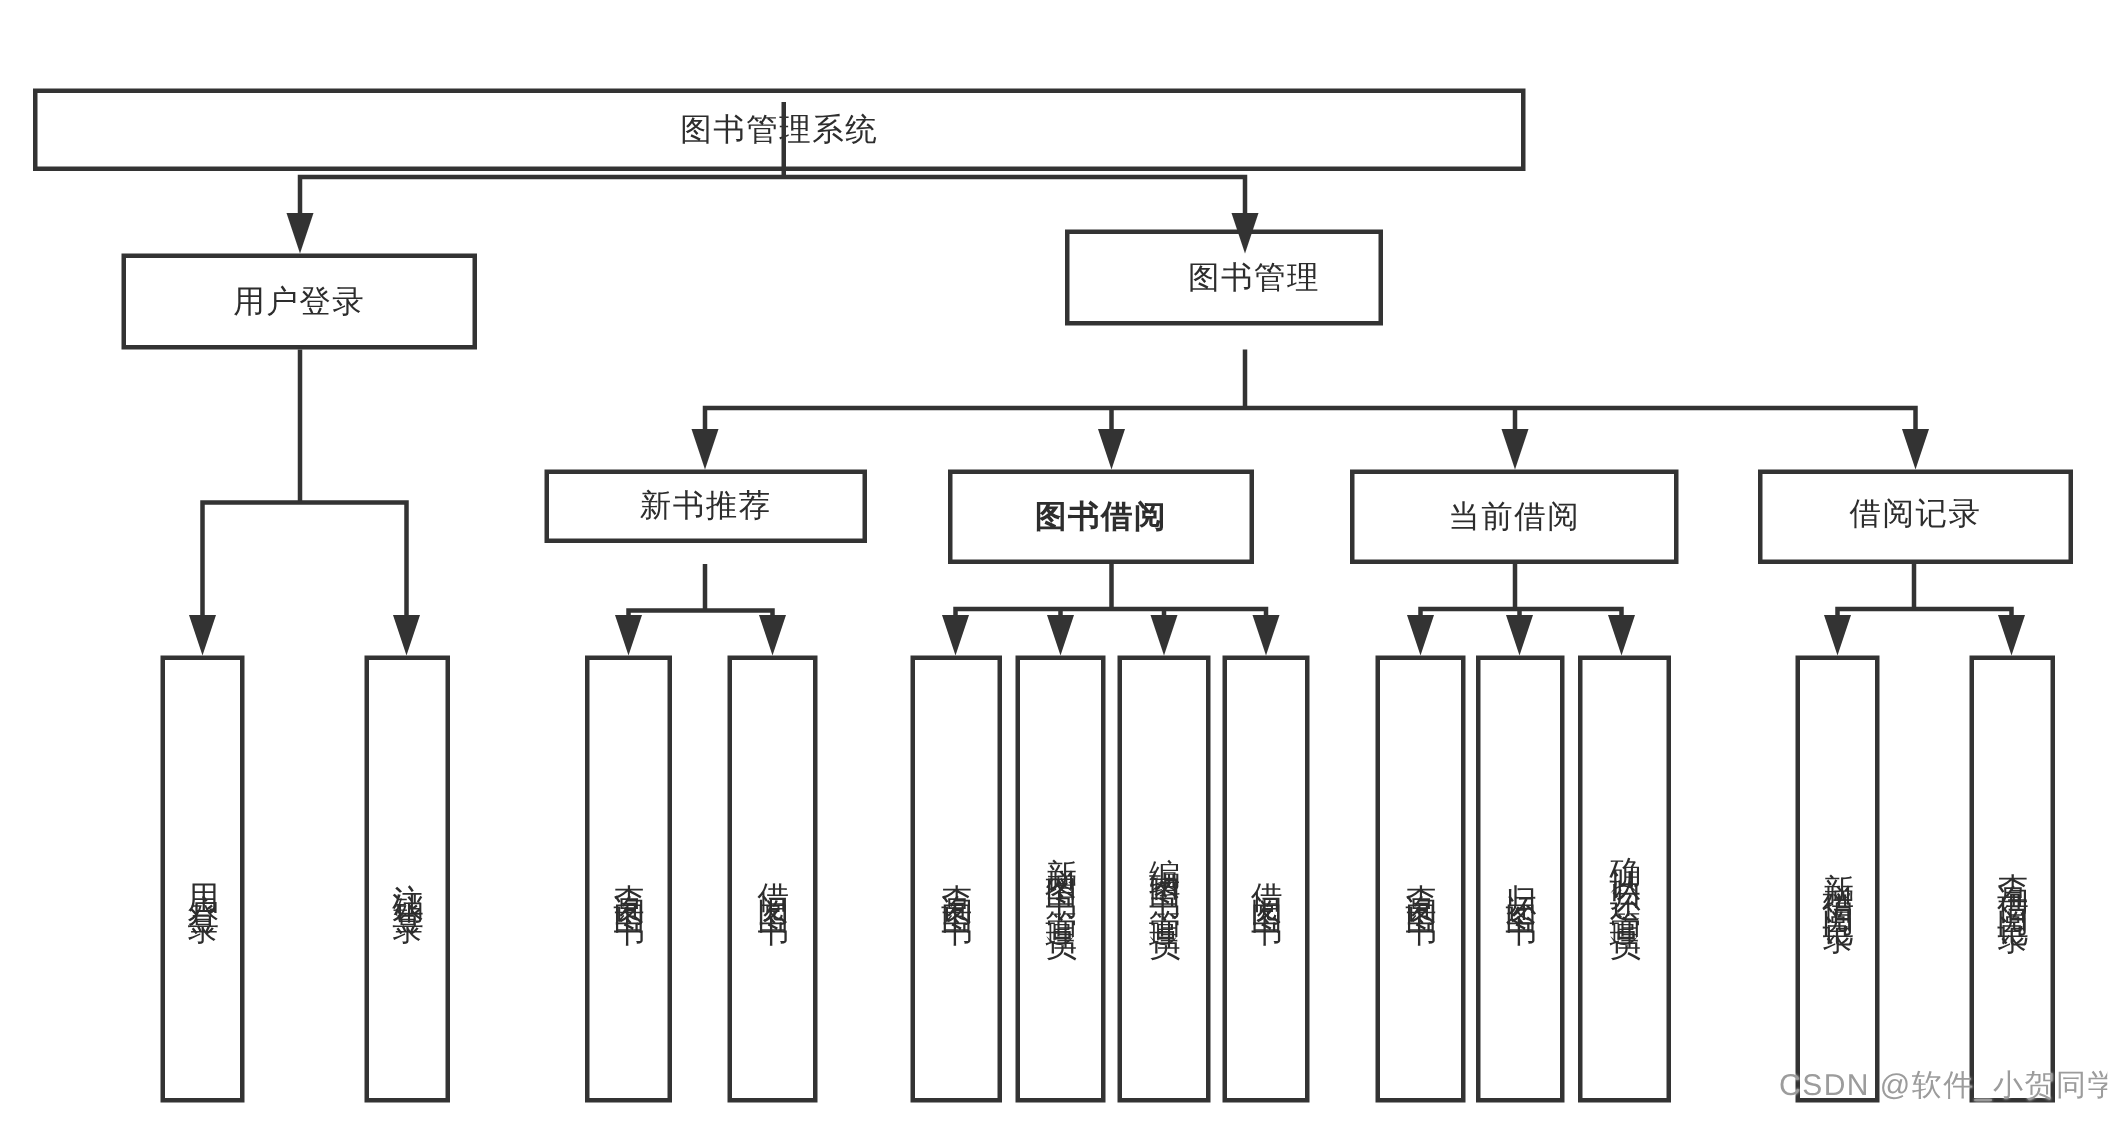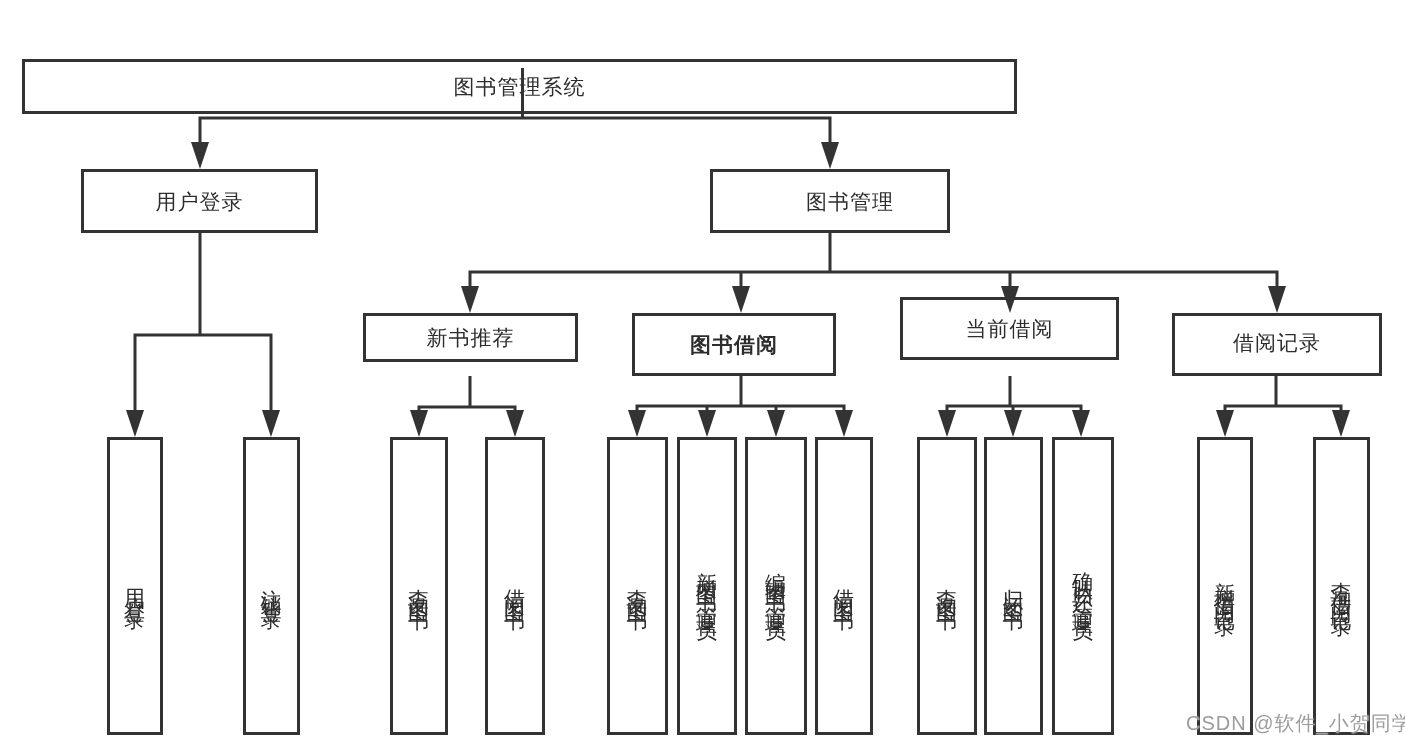--- a/index.html
+++ b/index.html
@@ -107,25 +107,25 @@
       <polygon points="1004,410 1022,410 1013,437"></polygon>
       <polygon points="1072,410 1090,410 1081,437"></polygon>
       <polygon points="1216,410 1234,410 1225,437"></polygon>
       <polygon points="1332,410 1350,410 1341,437"></polygon>
     </g>
   </svg>
 
   <div class="node h" style="left:22px; top:13px; width:995px; height:55px;margin-top:46px;">图书管理系统</div>
 
   <div class="node h" style="left:81px; top:169px; width:237px; height:64px;">用户登录</div>
-  <div class="node h" style="left:710px; top:169px; width:240px; height:64px;padding-left:40px;">图书管理</div>
+  <div class="node h" style="left:710px; top:153px; width:212px; height:64px;padding-left:40px;">图书管理</div>
 
   <div class="node h" style="left:363px; top:313px; width:215px; height:49px;">新书推荐</div>
   <div class="node h" style="left:632px; top:313px; width:204px; height:63px;font-weight:bold;">图书借阅</div>
-  <div class="node h" style="left:900px; top:297px; width:219px; height:63px;">当前借阅</div>
+  <div class="node h" style="left:900px; top:313px; width:219px; height:63px;">当前借阅</div>
   <div class="node h" style="left:1172px; top:313px; width:210px; height:63px;font-family:Liberation Mono, monospace;">借阅记录</div>
 
   <div class="node v" style="left:107px; top:437px; width:56px; height:298px;">用户登录</div>
   <div class="node v" style="left:243px; top:437px; width:57px; height:298px;">注销登录</div>
 
   <div class="node v" style="left:390px; top:437px; width:58px; height:298px;">查询图书</div>
   <div class="node v" style="left:485px; top:437px; width:60px; height:298px;">借阅图书</div>
 
   <div class="node v" style="left:607px; top:437px; width:61px; height:298px;">查询图书</div>
   <div class="node v" style="left:677px; top:437px; width:60px; height:298px;">新增图书（管理员）</div>

